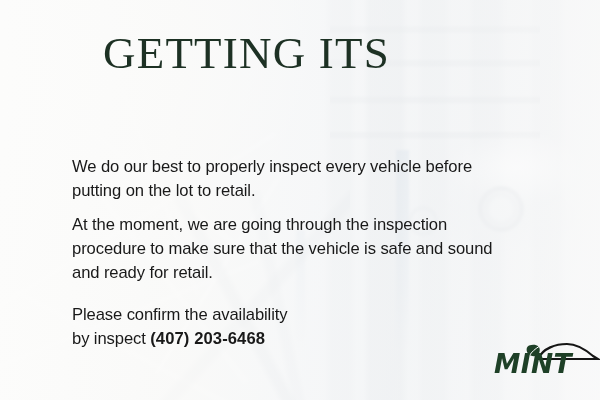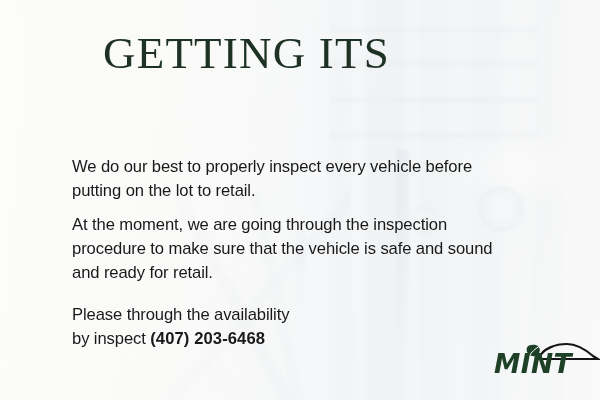--- a/index.html
+++ b/index.html
@@ -186,21 +186,21 @@
   <div class="content">
 
     <h1 class="headline">
       <span>GETTING ITS</span>
     </h1>
 
     <p class="para para-2">At the moment, we are going through the inspection procedure to make sure that the vehicle is safe and sound and ready for retail.</p>
     <p class="para para-1">We do our best to properly inspect every vehicle before putting on the lot to retail.</p>
 
     <p class="para para-3">
-      <span>Please through the availability</span><br>
+      <span>Please confirm the availability</span><br>
       <span>by inspect </span><span class="phone">(407) 203-6468</span>
     </p>
 
     <div class="logo">
       <svg class="logo-mark" viewBox="0 0 112 34">
 
         <path d="M44 19 C49 8, 62 4, 73 4 C83 4, 92 10, 99 16 L104 19 Z" fill="none" stroke="#151515" stroke-width="2.2" stroke-linecap="round"></path>
 
         <path d="M35 5.5 C41.5 3.5, 47 6, 45.5 12 C44 17.5, 37 17, 34 13.5 C32 11, 32 7, 35 5.5 Z" fill="#1e4027"></path>
         <path d="M45 6.5 C41 9, 37.5 12, 35.5 15.5" stroke="#ffffff" stroke-width="1" fill="none"></path>

